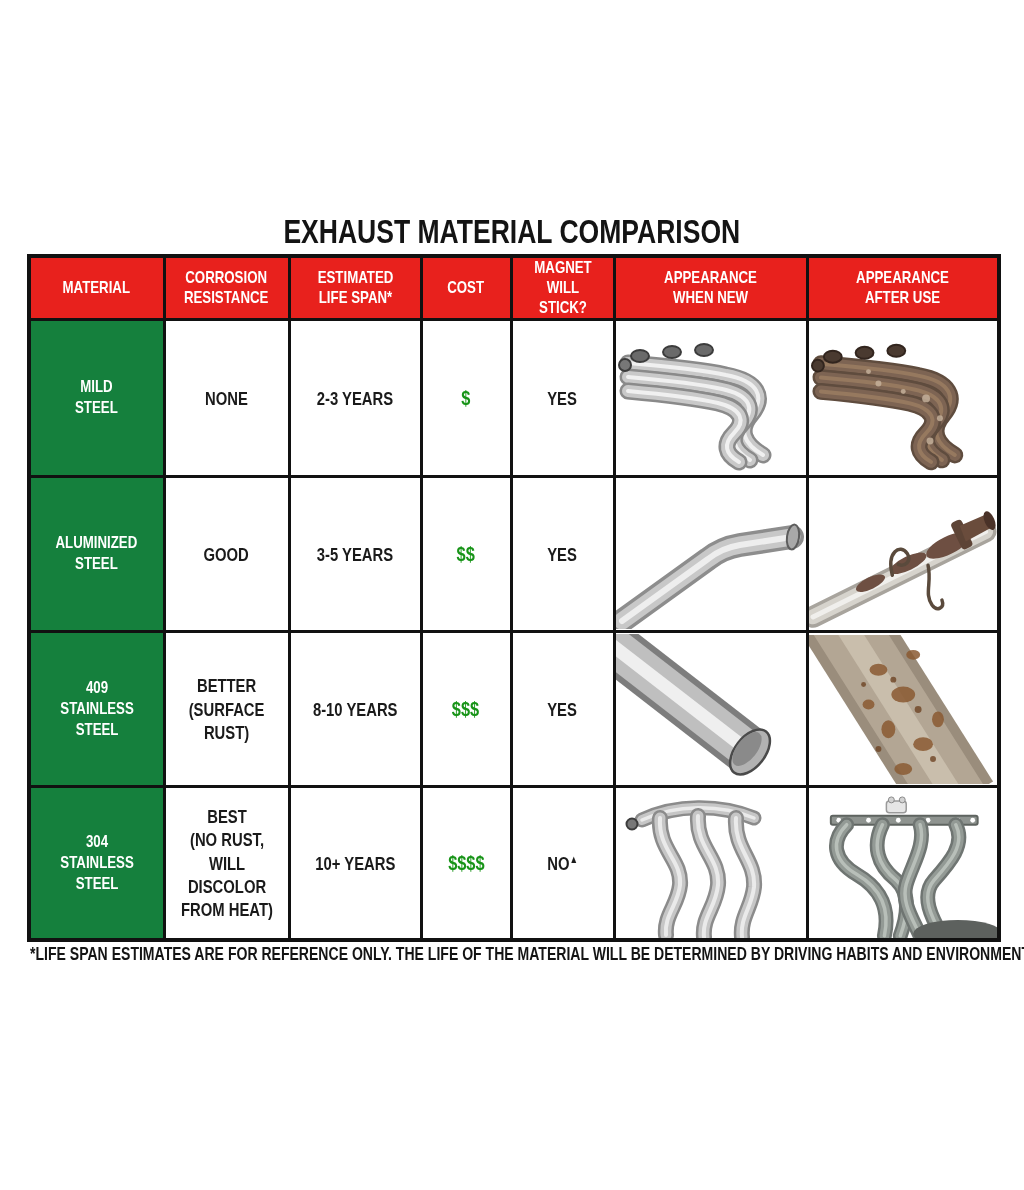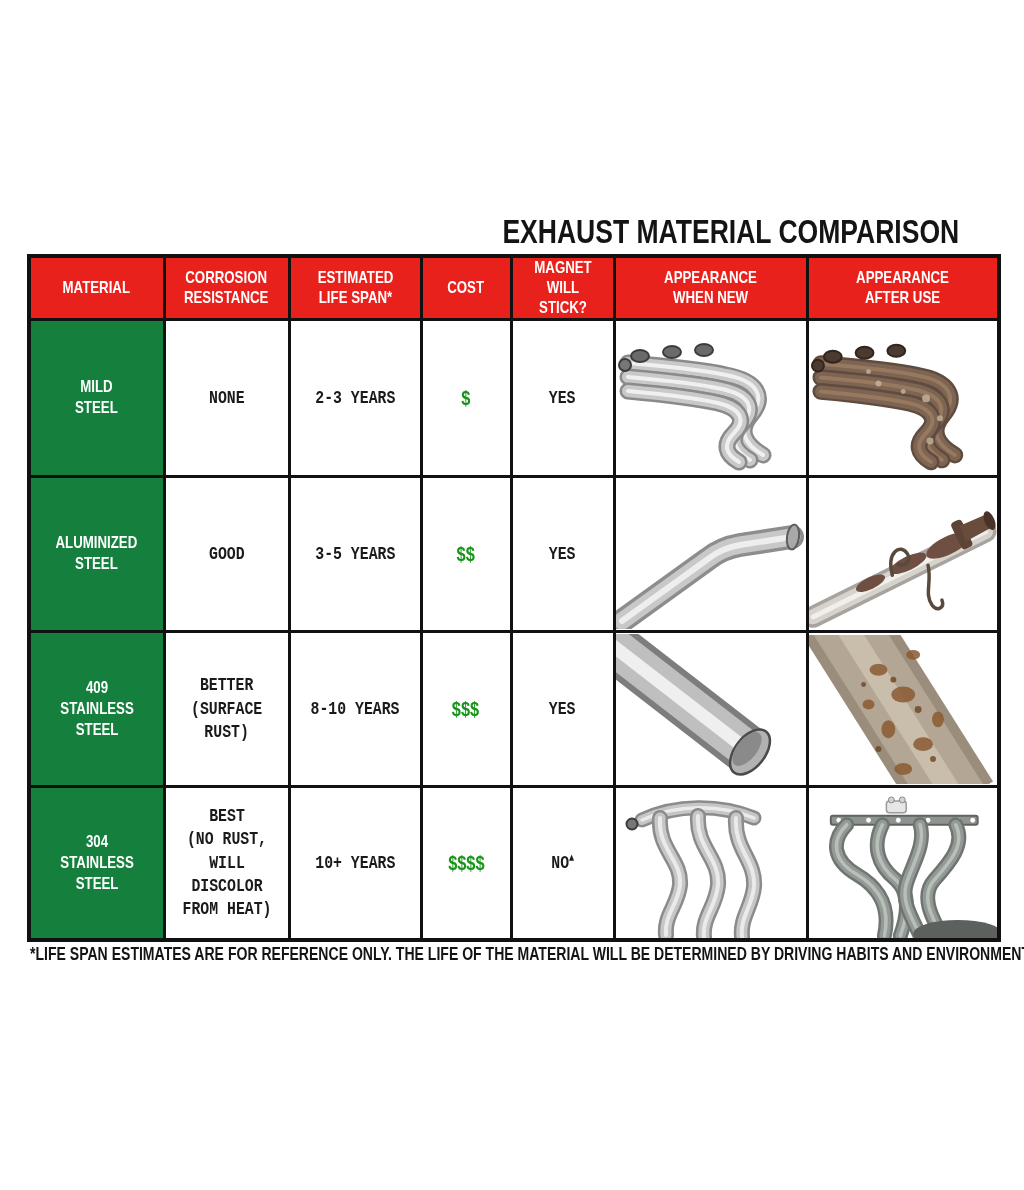--- a/index.html
+++ b/index.html
@@ -1,28 +1,28 @@
 <!DOCTYPE html>
 <html><head>
 <meta charset="utf-8">
 <style>
   html,body{margin:0;padding:0;background:#ffffff;}
   .page{position:relative;width:1024px;height:1190px;background:#ffffff;overflow:hidden;
         font-family:"Liberation Sans",sans-serif;}
   
   .cx{display:inline-block;transform:scaleX(0.78);transform-origin:50% 50%;white-space:pre-line;}
   .cx-left{display:inline-block;transform:scaleX(0.78);transform-origin:0 50%;white-space:nowrap;}
-  .title{position:absolute;top:212px;left:0;width:100%;text-align:right;
+  .title{position:absolute;top:212px;left:0;width:100%;text-align:center;
          font-size:34px;font-weight:bold;color:#141414;letter-spacing:0px;}
   table.cmp{position:absolute;top:254px;left:27px;width:970px;border-collapse:collapse;
             table-layout:fixed;border:4px solid #111;}
   table.cmp td,table.cmp th{border:3px solid #111;padding:0;text-align:center;vertical-align:middle;}
   th.hdr{background:#e8211d;color:#ffffff;font-size:17px;font-weight:bold;line-height:1.18;}
   td.mat{background:#15803d;color:#ffffff;font-size:17px;font-weight:bold;line-height:1.22;}
-  td.val{background:#ffffff;color:#1a1a1a;font-size:19px;font-weight:bold;line-height:1.22;font-family:Liberation Mono, monospace;}
+  td.val{background:#ffffff;color:#1a1a1a;font-size:19px;font-weight:bold;line-height:1.22;}
   td.cost{background:#ffffff;color:#189418;font-size:21px;font-weight:bold;}
   td.pic{background:#ffffff;padding:0;}
   td.pic svg{display:block;width:100%;height:100%;}
   .sup{font-size:11px;vertical-align:7px;font-weight:bold;}
   .notes{position:absolute;top:941px;left:30px;width:966px;color:#141414;
          font-size:18px;font-weight:bold;line-height:27px;}
   .note-marker{font-weight:bold;}
   .note-marker.tri{font-size:11px;vertical-align:5px;}
 </style>
 </head>

